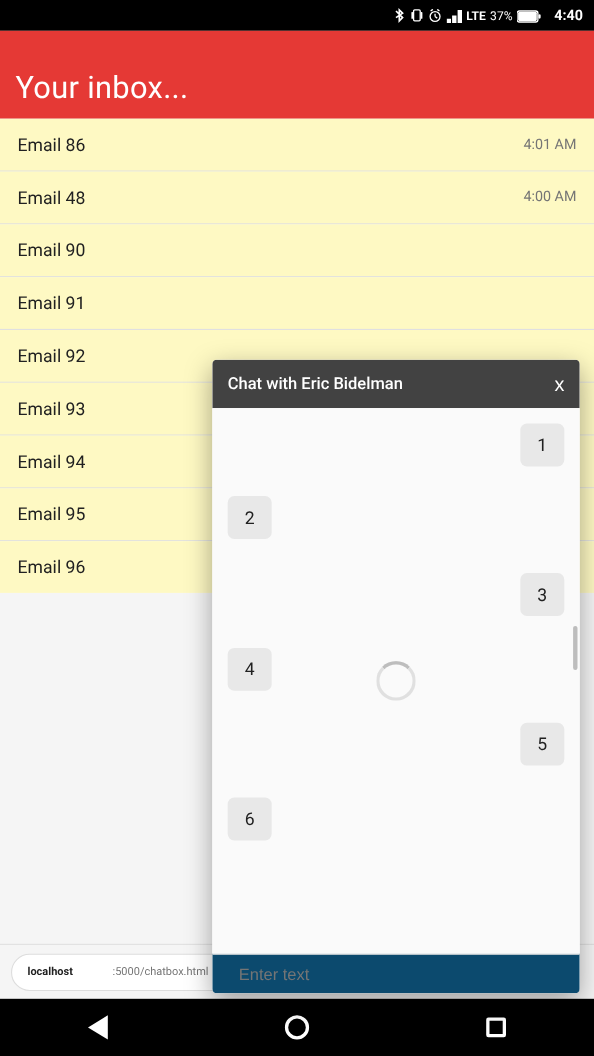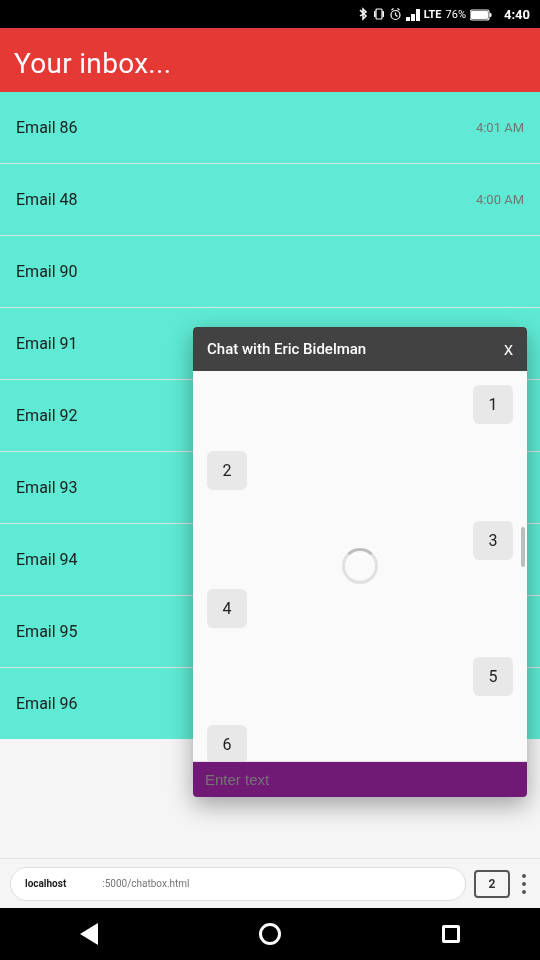--- a/index.html
+++ b/index.html
@@ -21,21 +21,21 @@
       display: flex;
       align-items: flex-end;
       gap: 4px;
       color: #fff;
       font-size: 11px;
     }
 
     
     .header {
       width: 100%;
-      height: 64px;
+      height: 80px;
       background: #e53935;
       display: flex;
       align-items: flex-end;
       padding: 0 14px 12px;
     }
     .header-title {
       color: #fff;
       font-size: 28px;
       font-weight: 400;
       letter-spacing: 0.3px;
@@ -43,41 +43,41 @@
 
     
     .email-list {
       background: #fff;
       width: 100%;
     }
     .email-item {
       display: flex;
       justify-content: space-between;
       align-items: center;
-      padding: 26px 16px;
+      padding: 14px 16px;
       border-bottom: 1px solid #e0e0e0;
-      background: #5eead4;
+      background: #fef9c3;
     }
     .email-item:last-child { border-bottom: none; }
     .email-name {
       font-size: 16px;
       color: #212121;
     }
     .email-time {
       font-size: 13px;
       color: #757575;
     }
 
     
     .chat-overlay {
       position: absolute;
       top: 327px;
       left: 193px;
       width: 334px;
-      height: 470px;
+      height: 576px;
       background: #fff;
       border-radius: 4px;
       box-shadow: 0 8px 24px rgba(0,0,0,0.35);
       display: flex;
       flex-direction: column;
       overflow: hidden;
       z-index: 100;
     }
     .chat-header {
       background: #424242;
@@ -139,22 +139,22 @@
       background: #e8e8e8;
     }
     .bubble-left {
       left: 14px;
       background: #e8e8e8;
     }
 
     
     .chat-input-area {
       border-top: 1px solid #e0e0e0;
-      background: #701a75;
-      padding: 8px 12px;
+      background: #0c4a6e;
+      padding: 8px 24px;
     }
     .chat-input {
       width: 100%;
       border: none;
       outline: none;
       font-size: 15px;
       color: #9e9e9e;
       background: transparent;
     }
 
@@ -296,21 +296,21 @@
     </svg>
 
     <svg width="14" height="12" viewBox="0 0 14 12" fill="white">
       <polygon points="0,12 4,12 4,8 0,8" fill="white"></polygon>
       <polygon points="5,12 9,12 9,5 5,5" fill="white"></polygon>
       <polygon points="10,12 14,12 14,0 10,0" fill="white"></polygon>
     </svg>
 
     <span style="color:#fff;font-size:11px;font-weight:bold;">LTE</span>
 
-    <span style="color:#fff;font-size:11px;">76%</span>
+    <span style="color:#fff;font-size:11px;">37%</span>
     <svg width="22" height="12" viewBox="0 0 22 12">
       <rect x="0" y="1" width="19" height="10" rx="2" stroke="white" stroke-width="1.2" fill="none"></rect>
       <rect x="1" y="2" width="17" height="8" rx="1" fill="white"></rect>
       <rect x="19.5" y="4" width="2" height="4" rx="1" fill="white"></rect>
     </svg>
   </div>
   <span style="color:#fff;font-size:13px;font-weight:bold;margin-left:6px;">4:40</span>
 </div>
 
 <div class="header">

